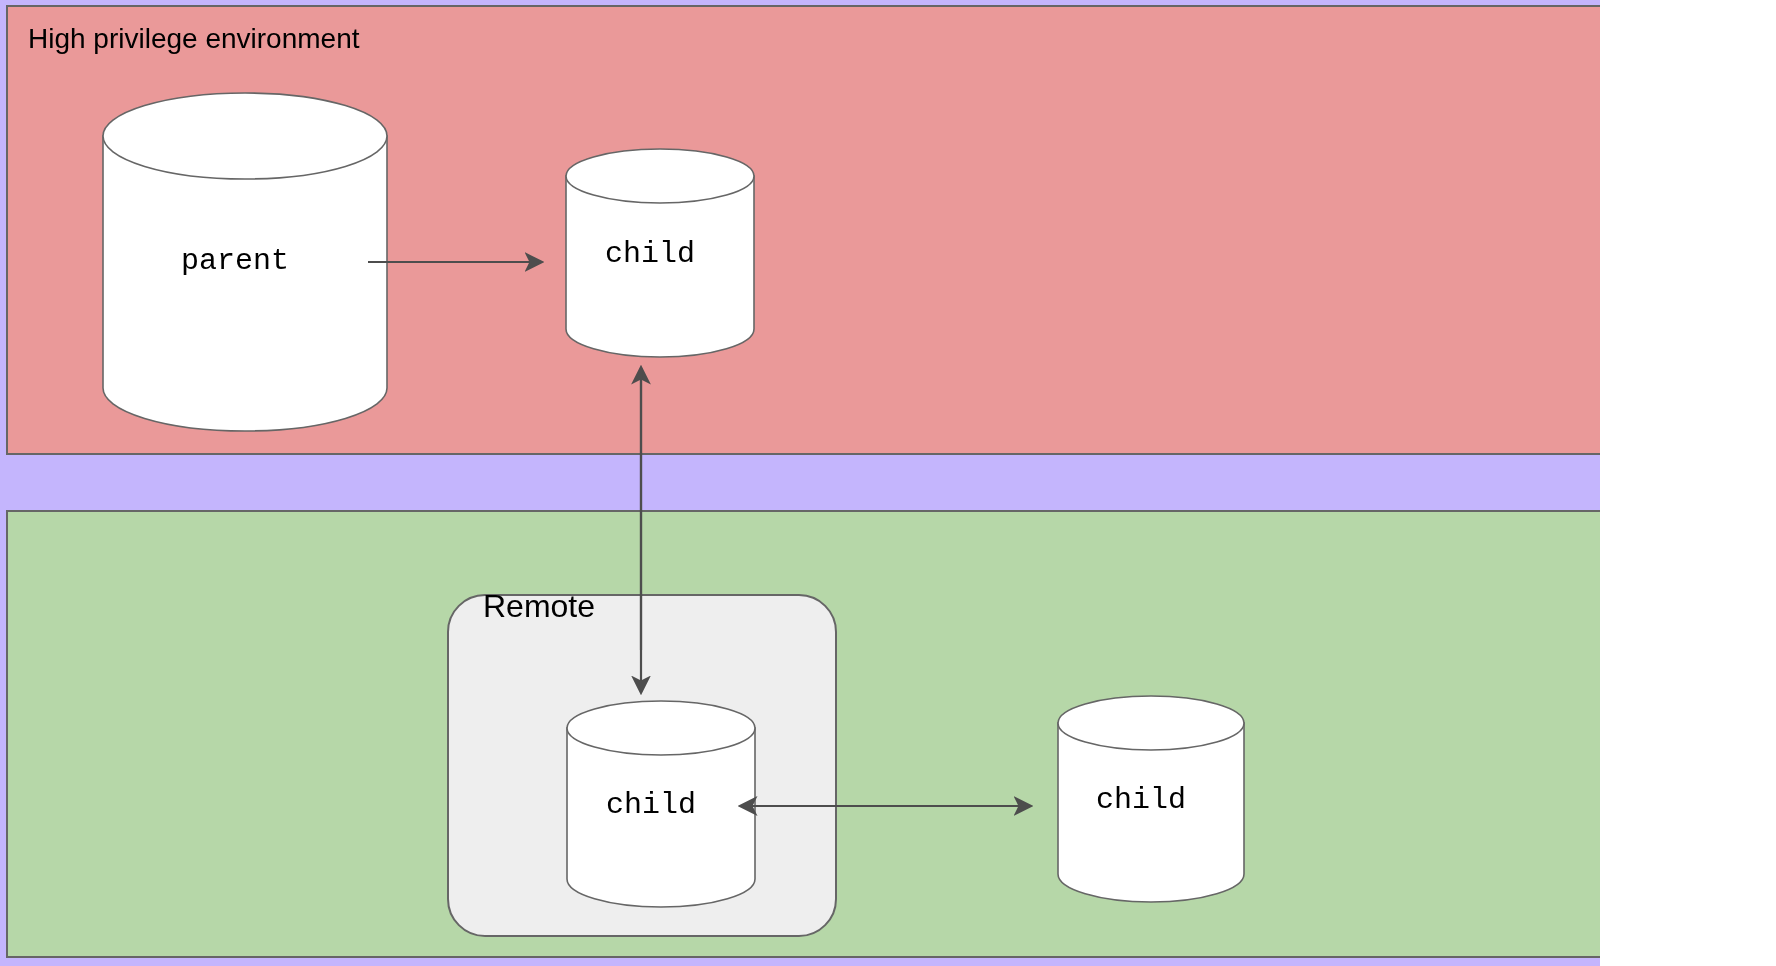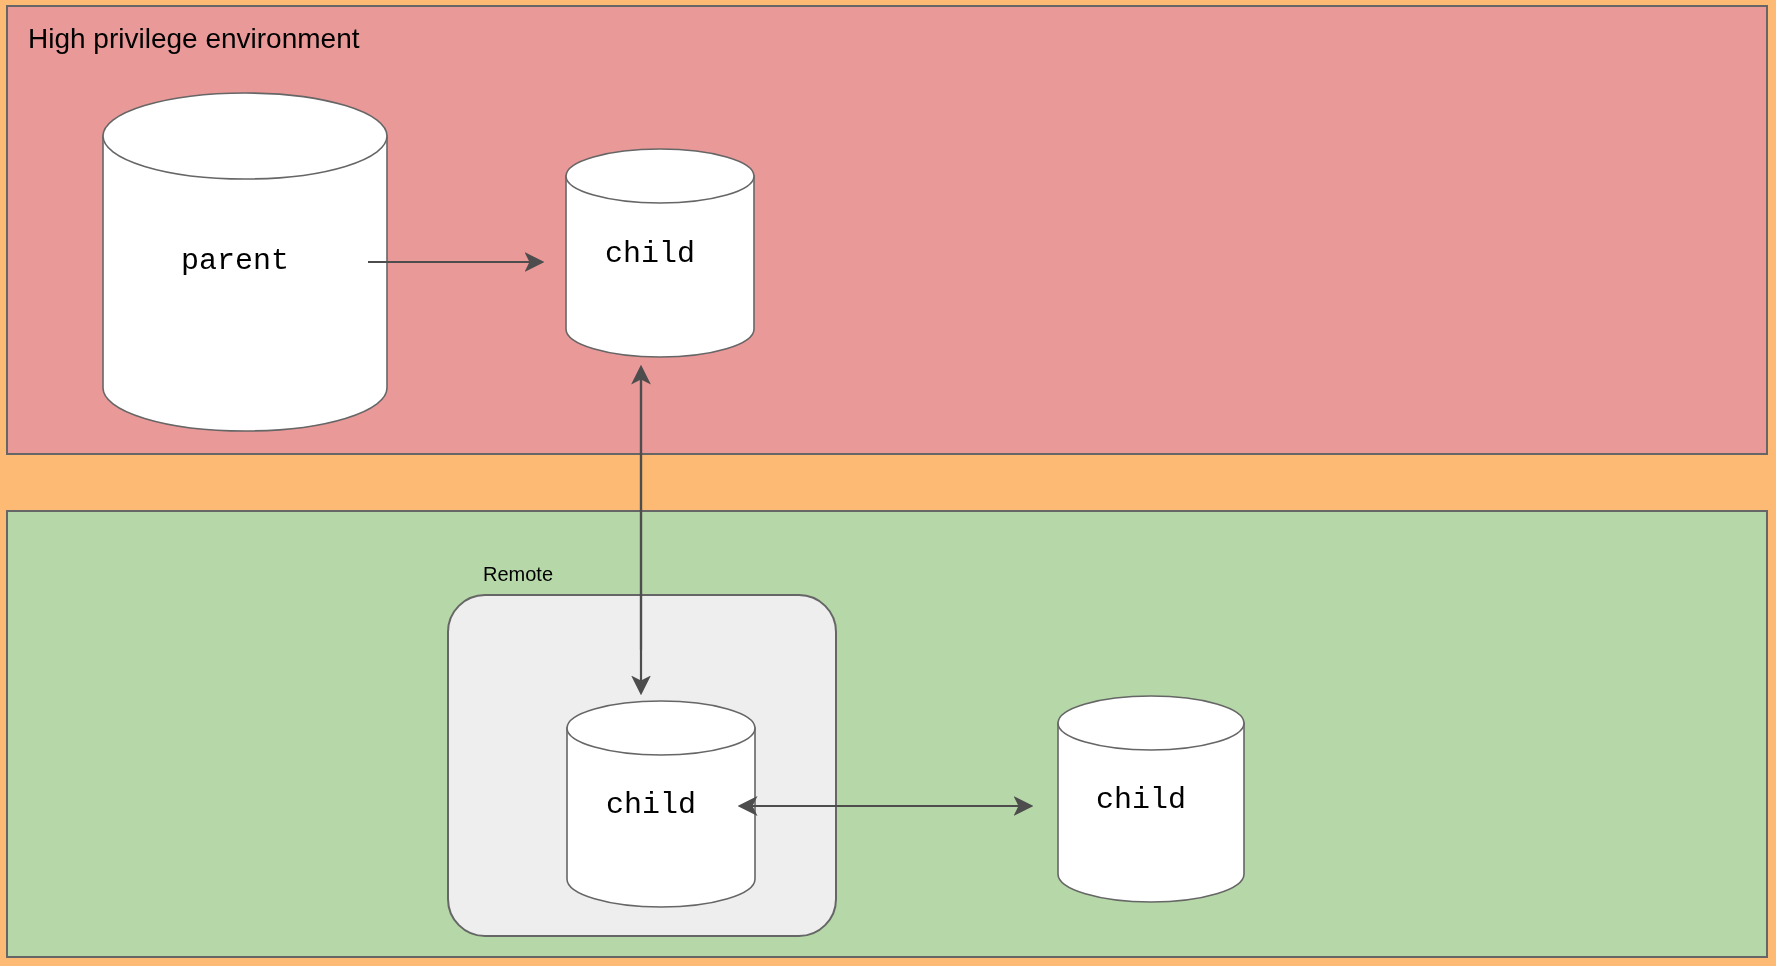--- a/index.html
+++ b/index.html
@@ -5,23 +5,23 @@
   html, body {
     margin: 0;
     padding: 0;
     background: #ffffff;
   }
   body {
     font-family: "Liberation Sans", sans-serif;
   }
   #canvas {
     position: relative;
-    width: 1776px;
+    width: 1600px;
     height: 966px;
-    background: #fdba74;
+    background: #c4b5fd;
     overflow: hidden;
   }
   .zone {
     position: absolute;
     box-sizing: border-box;
     border: 2px solid #666666;
   }
   .zone-label {
     position: absolute;
     font-family: "Liberation Sans", sans-serif;
@@ -55,22 +55,22 @@
     border-radius: 38px;
   }
   #remote-group {
     left: 447px;
     top: 594px;
     width: 390px;
     height: 343px;
   }
   #remote-label {
     left: 483px;
-    top: 560px;
-    font-size: 20px;
+    top: 592px;
+    font-size: 32px;
   }
 
   .cyl {
     position: absolute;
     padding-left: 20px;
   }
   .cyl svg {
     display: block;
     overflow: visible;
   }

